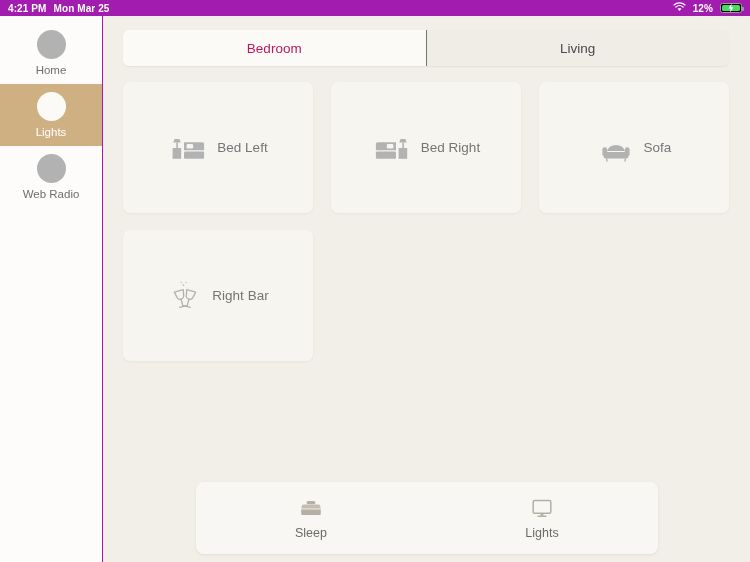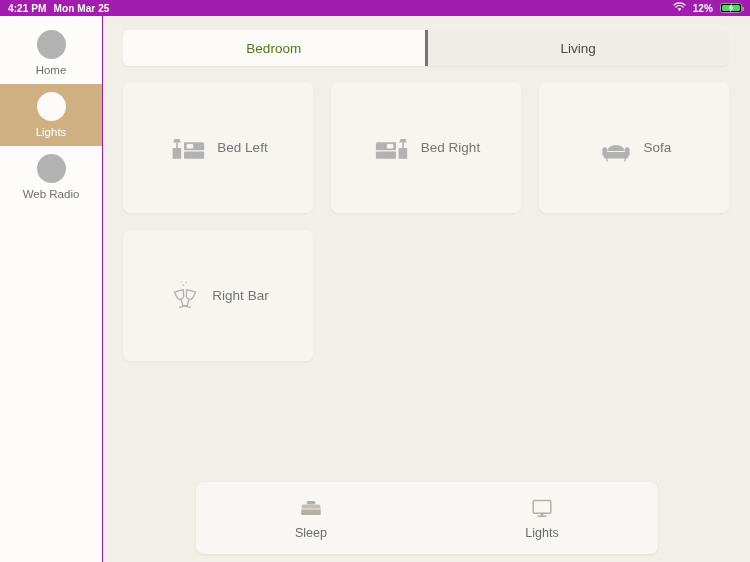--- a/index.html
+++ b/index.html
@@ -133,23 +133,23 @@
     display: flex;
     align-items: center;
     justify-content: center;
     font-size: 13.5px;
     background: #f0ede6;
     color: #4a4a4a;
     cursor: pointer;
   }
   .tab.active {
     background: #fbfaf7;
-    color: #4d7c0f;
-  }
-  .tab + .tab { border-left: 3px solid #737373; }
+    color: #be185d;
+  }
+  .tab + .tab { border-left: 1px solid #737373; }
 
   
   #card-grid {
     display: grid;
     grid-template-columns: repeat(3, 1fr);
     gap: 17px 18px;
     align-content: start;
   }
   .device-card {
     background: #f7f5f0;

